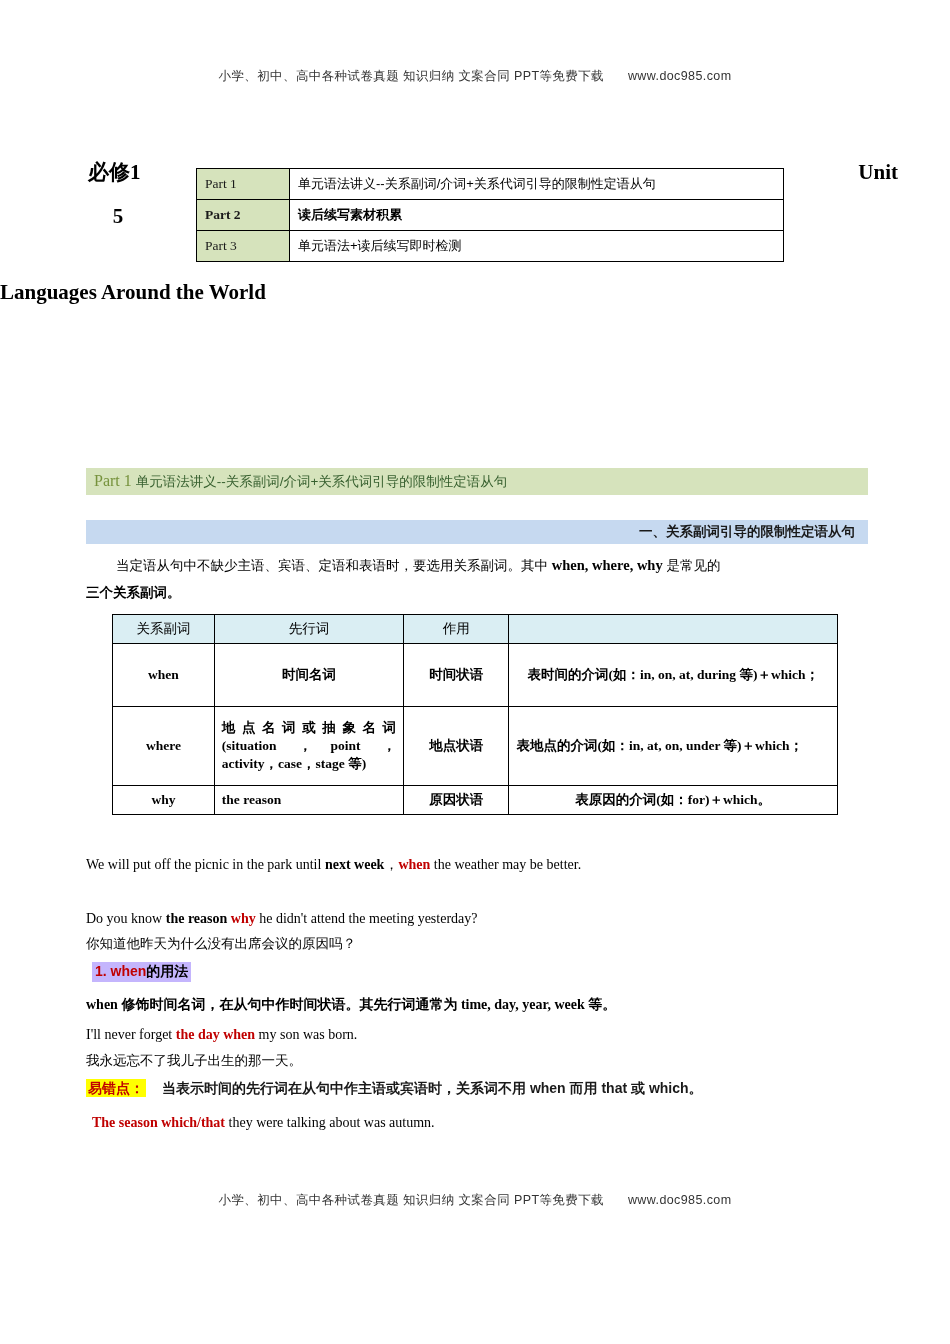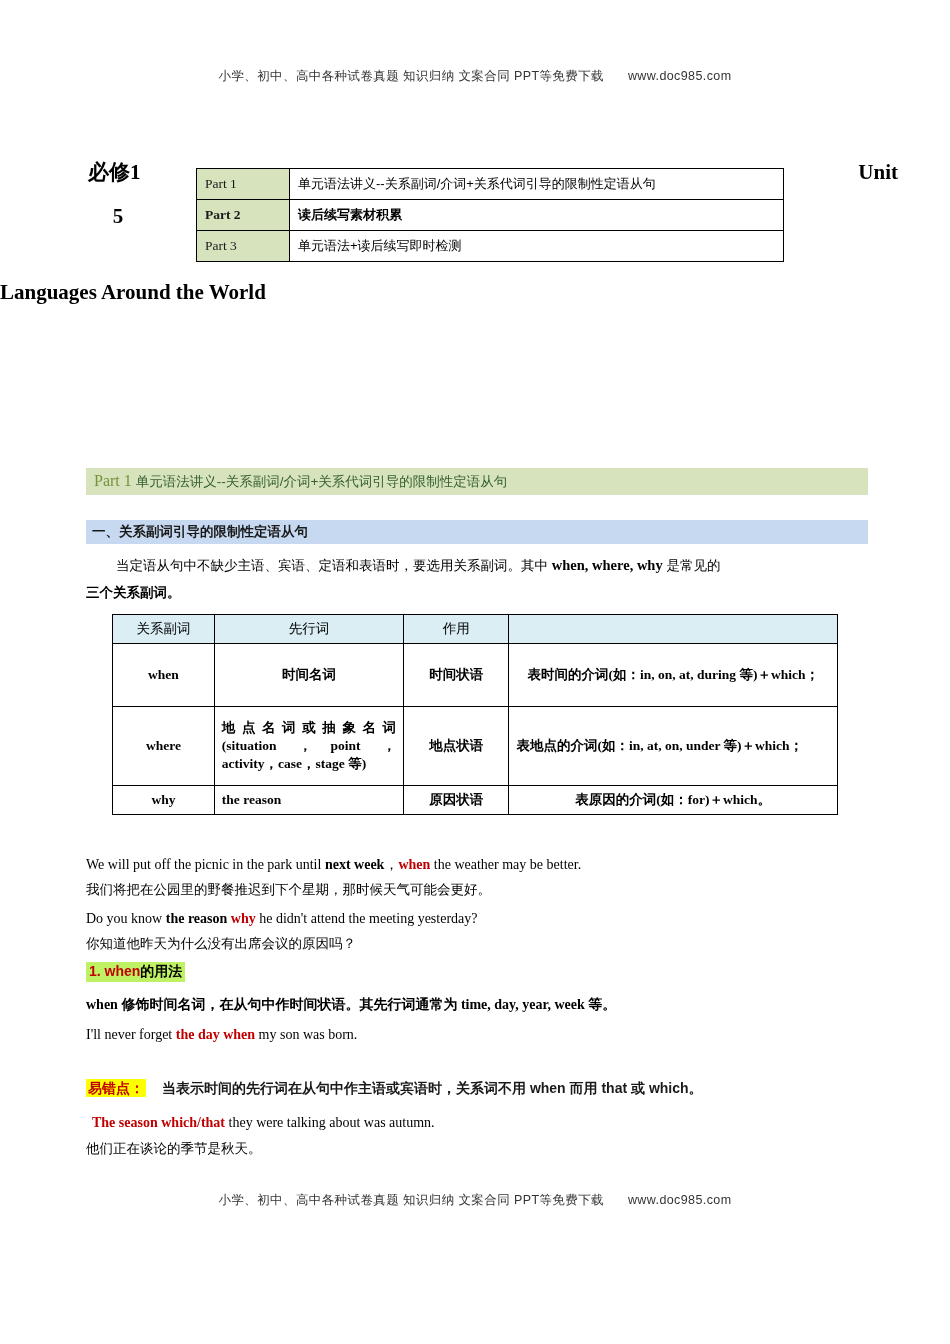--- a/index.html
+++ b/index.html
@@ -143,26 +143,27 @@
     font-size: 13.5px;
   }
 
   
   .sec-heading {
     position: absolute;
     left: 86px;
     top: 520px;
     width: 782px;
     background: #c6d9f0;
-    padding: 3px 6px;
+    padding: 3px 13px;
     box-sizing: border-box;
     font-weight: bold;
     font-size: 13.5px;
     font-family: "Liberation Sans", sans-serif;
     color: #1a1a1a;
+    text-align: right;
   }
 
   .para {
     position: absolute;
     left: 86px;
     width: 786px;
     font-size: 14.5px;
     line-height: 26px;
     font-family: "Liberation Serif", serif;
   }
@@ -204,22 +205,22 @@
     font-size: 14px;
     line-height: 25px;
   }
   .cn { font-family: "Liberation Sans", sans-serif; font-size: 13.5px; }
   b.rd { color: #c00000; }
   .bold { font-weight: bold; }
 
   
   .hl-cyan {
     position: absolute;
-    left: 86px;
-    background: #bef264;
+    left: 92px;
+    background: #c4b5fd;
     padding: 1px 3px;
     font-size: 14px;
     font-weight: bold;
     font-family: "Liberation Sans", sans-serif;
   }
   .hl-cyan .num { color: #c00000; }
   .hl-cyan .en { color: #c00000; }
   .hl-yellow {
     position: absolute;
     left: 86px;
@@ -313,47 +314,46 @@
         <td class="l">the reason</td>
         <td class="c">原因状语</td>
         <td class="c">表原因的介词(如：for)＋which。</td>
       </tr>
     </tbody>
   </table>
 
   <div class="ex" style="top:852px;">
     <span>We will put off the picnic in the park until </span><b>next week</b><span>，</span><b class="rd">when</b><span> the weather may be better.</span>
   </div>
-  <div class="ex cn" style="top:877px;">我们将把在公园里的野餐推迟到下个星期，那时候天气可能会更好。</div>
 
   <div class="ex" style="top:906px;">
     <span>Do you know </span><b>the reason </b><b class="rd">why</b><span> he didn't attend the meeting yesterday?</span>
   </div>
   <div class="ex cn" style="top:931px;">你知道他昨天为什么没有出席会议的原因吗？</div>
 
   <div class="hl-cyan" style="top:962px;">
     <span class="num">1.</span>
     <span class="en">when</span><span>的用法</span>
   </div>
 
   <div class="ex" style="top:992px;">
     <span class="ind"></span><b>when 修饰时间名词，在从句中作时间状语。其先行词通常为 time, day, year, week 等。</b>
   </div>
   <div class="ex" style="top:1022px;">
     <span class="ind"></span><span>I'll never forget </span><b class="rd">the day when</b><span> my son was born.</span>
   </div>
+  <div class="ex cn" style="top:1048px;">
+    <span class="ind"></span><span>我永远忘不了我儿子出生的那一天。</span>
+  </div>
 
   <div class="hl-yellow" style="top:1080px;">
     <span class="tag">易错点：</span><span class="rest">当表示时间的先行词在从句中作主语或宾语时，关系词不用 when 而用 that 或 which。</span>
   </div>
 
   <div class="ex" style="top:1110px; left:92px;">
     <b class="rd">The season which/that</b><span> they were talking about was autumn.</span>
   </div>
-  <div class="ex cn" style="top:1136px;">
-    <span class="ind"></span><span>他们正在谈论的季节是秋天。</span>
-  </div>
 
   <div class="footer-note">
     <span>小学、初中、高中各种试卷真题 知识归纳 文案合同 PPT等免费下载</span><span class="site">www.doc985.com</span>
   </div>
 
 </div>
 
 </body></html>

